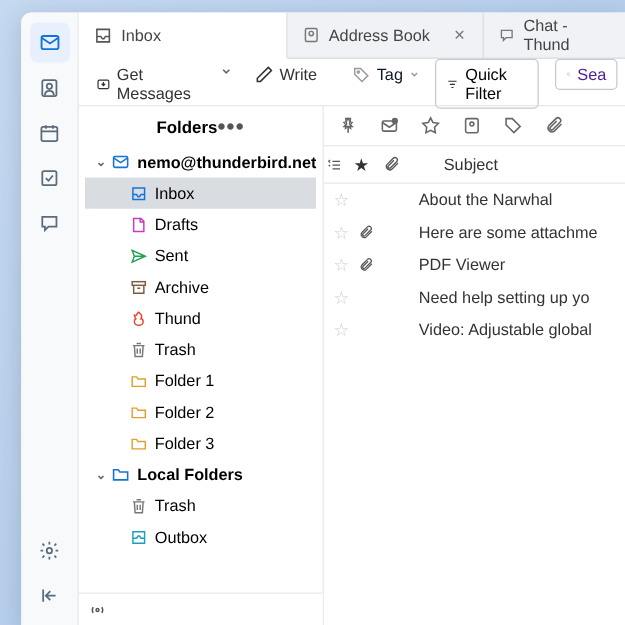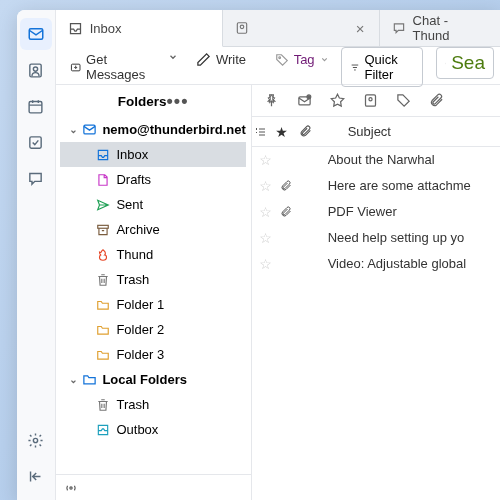--- a/index.html
+++ b/index.html
@@ -11,21 +11,21 @@
 .space-spacer { flex: 1; }
 .main-area { flex: 1; display: flex; flex-direction: column; }
 .tab-bar { height: 37px; background: #f0f2f5; border-bottom: 1px solid #d8dce1; display: flex; align-items: stretch; }
 .tab { display: flex; align-items: center; gap: 7px; padding: 0 12px; font-size: 13px; color: #444; border-right: 1px solid #d8dce1; cursor: pointer; position: relative; }
 .tab.active { background: #fff; font-weight: 500; border-bottom: 1px solid #fff; margin-bottom: -1px; }
 .tab-close { color: #777; font-size: 15px; padding: 0 2px; }
 .toolbar { height: 38px; border-bottom: 1px solid #e5e7eb; display: flex; align-items: flex-start; padding: 0 6px; gap: 4px; }
 .tb-btn { display: flex; align-items: center; gap: 5px; padding: 5px 8px; border-radius: 4px; font-size: 13px; cursor: pointer; color: #333; }
 .tb-chev { padding: 5px 6px; border-radius: 4px; cursor: pointer; color: #666; }
 .tb-quick { border: 1px solid #c5cad1; border-radius: 4px; padding: 4px 8px; display: flex; align-items: center; gap: 5px; font-size: 13px; cursor: pointer; }
-.tb-search { border: 1px solid #c5cad1; border-radius: 4px; padding: 4px 8px; display: flex; align-items: center; gap: 5px; font-size: 19px; color: #4d7c0f; min-width: 50px; }
+.tb-search { border: 1px solid #c5cad1; border-radius: 4px; padding: 4px 8px; display: flex; align-items: center; gap: 5px; font-size: 13px; color: #4c1d95; min-width: 50px; }
 .content { flex: 1; display: flex; overflow: hidden; }
 .folder-pane { width: 196px; border-right: 1px solid #e5e7eb; display: flex; flex-direction: column; position: relative; align-items: center; }
 .folder-header { height: 32px; display: flex; align-items: center; justify-content: space-between; padding: 0 10px; font-size: 13.5px; font-weight: 600; }
 .meatball { font-size: 18px; letter-spacing: 1px; cursor: pointer; color: #555; }
 .folder-tree { flex: 1; overflow: auto; font-size: 13px; }
 .tree-row { display: flex; align-items: center; height: 25px; padding-left: 6px; cursor: pointer; }
 .tree-row.selected { background: #d9dde2; }
 .tree-row.account { font-weight: 700; }
 .tree-twisty { width: 14px; text-align: center; color: #666; font-size: 10px; }
 .tree-indent { width: 14px; }
@@ -98,20 +98,21 @@
         <svg width="15" height="15" viewBox="0 0 24 24" fill="none" stroke="#555" stroke-width="2">
             <path d="M4 4h16v16H4z M4 13h5l2 3h2l2-3h5"></path>
           </svg>
         <span>Inbox</span>
       </div>
       <div class="tab" style="width:157px">
         <svg width="14" height="14" viewBox="0 0 24 24" fill="none" stroke="#777" stroke-width="2">
             <rect x="4" y="3" width="16" height="18" rx="2"></rect>
             <circle cx="12" cy="10" r="3"></circle>
           </svg>
+        <span>Address Book</span>
         <span style="flex:1"></span>
         <span class="tab-close">×</span>
       </div>
       <div class="tab" style="flex:1;border-right:none">
         <svg width="14" height="14" viewBox="0 0 24 24" fill="none" stroke="#777" stroke-width="2">
             <path d="M4 5h16v11H11l-4 4v-4H4z"></path>
           </svg>
         <span>Chat - Thund</span>
       </div>
     </div>
@@ -129,21 +130,21 @@
             <path d="M6 9l6 6 6-6"></path>
           </svg>
       </div>
       <div class="tb-btn">
         <svg width="15" height="15" viewBox="0 0 24 24" fill="none" stroke="#333" stroke-width="2">
             <path d="M17 3l4 4L7 21H3v-4z"></path>
           </svg>
         <span>Write</span>
       </div>
       <div style="width:6px"></div>
-      <div class="tb-btn" style="color:#701a75">
+      <div class="tb-btn" style="color:#0f172a">
         <svg width="14" height="14" viewBox="0 0 24 24" fill="none" stroke="#999" stroke-width="2">
             <path d="M3 3h8l10 10-8 8L3 11z"></path>
             <circle cx="8" cy="8" r="1.5"></circle>
           </svg>
         <span>Tag</span>
         <svg width="9" height="9" viewBox="0 0 24 24" fill="none" stroke="#999" stroke-width="3">
             <path d="M6 9l6 6 6-6"></path>
           </svg>
       </div>
       <div class="tb-quick">

